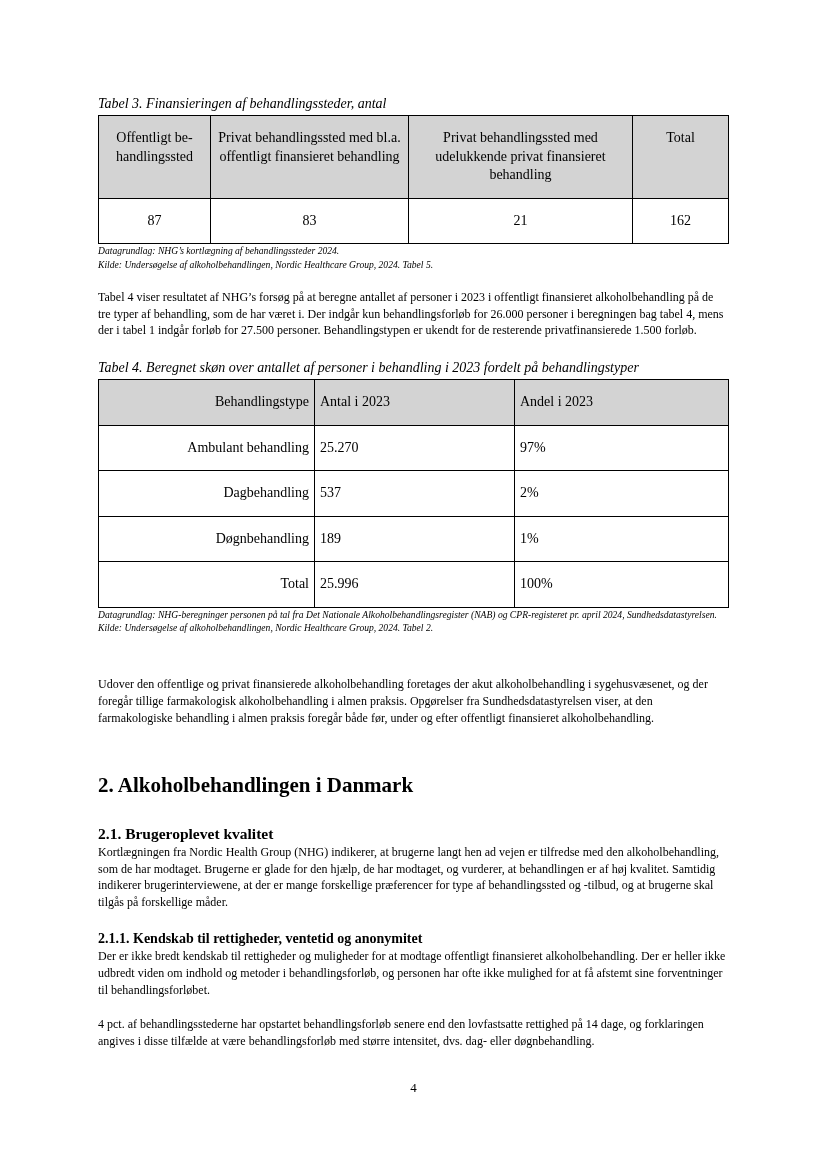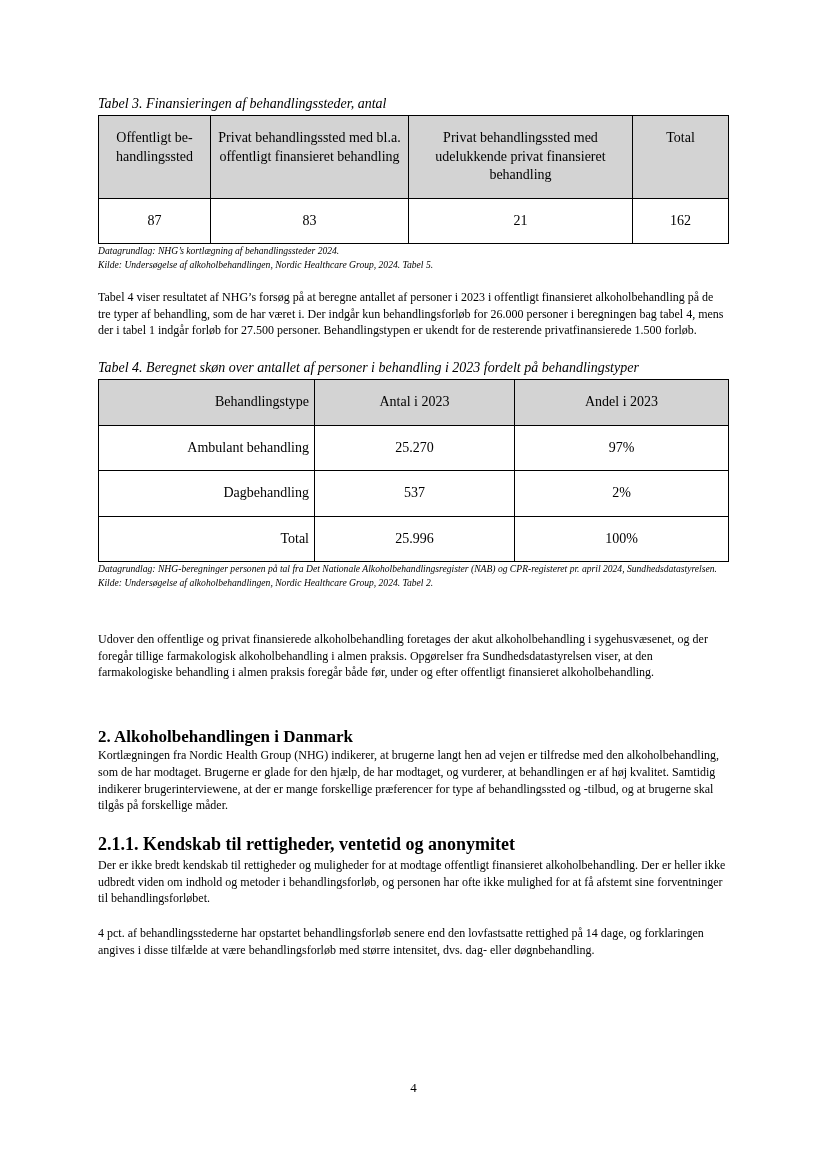--- a/index.html
+++ b/index.html
@@ -34,49 +34,49 @@
     padding: 13px 5px;
     line-height: 1.32;
     vertical-align: top;
     box-sizing: border-box;
   }
   thead th { background: #d3d3d3; text-align: center; }
   .t3 td { text-align: center; }
   .pre { white-space: pre-line; }
   .bold { font-weight: normal; }
   .left { text-align: right; }
-  .right { text-align: center; }
+  .right { text-align: left; }
   .footnote {
     font-size: 9.6px;
     font-style: italic;
     margin: 1px 0 0 0;
     line-height: 1.3;
   }
   .body-p {
     font-size: 12px;
     line-height: 1.39;
     margin: 18px 0 0 0;
     text-align: left;
   }
   .mt20 { margin-top: 20px; }
   .mt30 { margin-top: 42px; }
   .h1 {
-    font-size: 17px;
+    font-size: 21px;
     font-weight: bold;
     margin: 46px 0 0 0;
     line-height: 1.2;
   }
   .h2 {
     font-size: 15.5px;
     font-weight: bold;
     margin: 26px 0 1px 0;
     line-height: 1.25;
   }
   .h3 {
-    font-size: 18px;
+    font-size: 14px;
     font-weight: bold;
     margin: 18px 0 0 0;
     line-height: 1.39;
   }
   .after-heading { margin-top: 0; }
   .page-number {
     position: absolute;
     left: 0; right: 0;
     top: 1080px;
     text-align: center;
@@ -141,34 +141,40 @@
         <td class="left">Ambulant behandling</td>
         <td class="right">25.270</td>
         <td class="right">97%</td>
       </tr>
       <tr>
         <td class="left">Dagbehandling</td>
         <td class="right">537</td>
         <td class="right">2%</td>
       </tr>
       <tr>
+        <td class="left">Døgnbehandling</td>
+        <td class="right">189</td>
+        <td class="right">1%</td>
+      </tr>
+      <tr>
         <td class="left bold">Total</td>
         <td class="right bold">25.996</td>
         <td class="right bold">100%</td>
       </tr>
     </tbody>
   </table>
 
   <p class="footnote">Datagrundlag: NHG-beregninger personen på tal fra Det Nationale Alkoholbehandlingsregister (NAB) og CPR-registeret pr. april 2024, Sundhedsdatastyrelsen.</p>
   <p class="footnote">Kilde: Undersøgelse af alkoholbehandlingen, Nordic Healthcare Group, 2024. Tabel 2.</p>
 
   <p class="body-p mt30">Udover den offentlige og privat finansierede alkoholbehandling foretages der akut alkoholbehandling i sygehusvæsenet, og der foregår tillige farmakologisk alkoholbehandling i almen praksis. Opgørelser fra Sundhedsdatastyrelsen viser, at den farmakologiske behandling i almen praksis foregår både før, under og efter offentligt finansieret alkoholbehandling.</p>
 
   <h1 class="h1">2. Alkoholbehandlingen i Danmark</h1>
 
+  <h2 class="h2">2.1. Brugeroplevet kvalitet</h2>
   <p class="body-p after-heading">Kortlægningen fra Nordic Health Group (NHG) indikerer, at brugerne langt hen ad vejen er tilfredse med den alkoholbehandling, som de har modtaget. Brugerne er glade for den hjælp, de har modtaget, og vurderer, at behandlingen er af høj kvalitet. Samtidig indikerer brugerinterviewene, at der er mange forskellige præferencer for type af behandlingssted og -tilbud, og at brugerne skal tilgås på forskellige måder.</p>
 
   <h3 class="h3">2.1.1. Kendskab til rettigheder, ventetid og anonymitet</h3>
   <p class="body-p after-heading">Der er ikke bredt kendskab til rettigheder og muligheder for at modtage offentligt finansieret alkoholbehandling. Der er heller ikke udbredt viden om indhold og metoder i behandlingsforløb, og personen har ofte ikke mulighed for at få afstemt sine forventninger til behandlingsforløbet.</p>
 
   <p class="body-p">4 pct. af behandlingsstederne har opstartet behandlingsforløb senere end den lovfastsatte rettighed på 14 dage, og forklaringen angives i disse tilfælde at være behandlingsforløb med større intensitet, dvs. dag- eller døgnbehandling.</p>
 
   <div class="page-number">4</div>
 
 </div>

